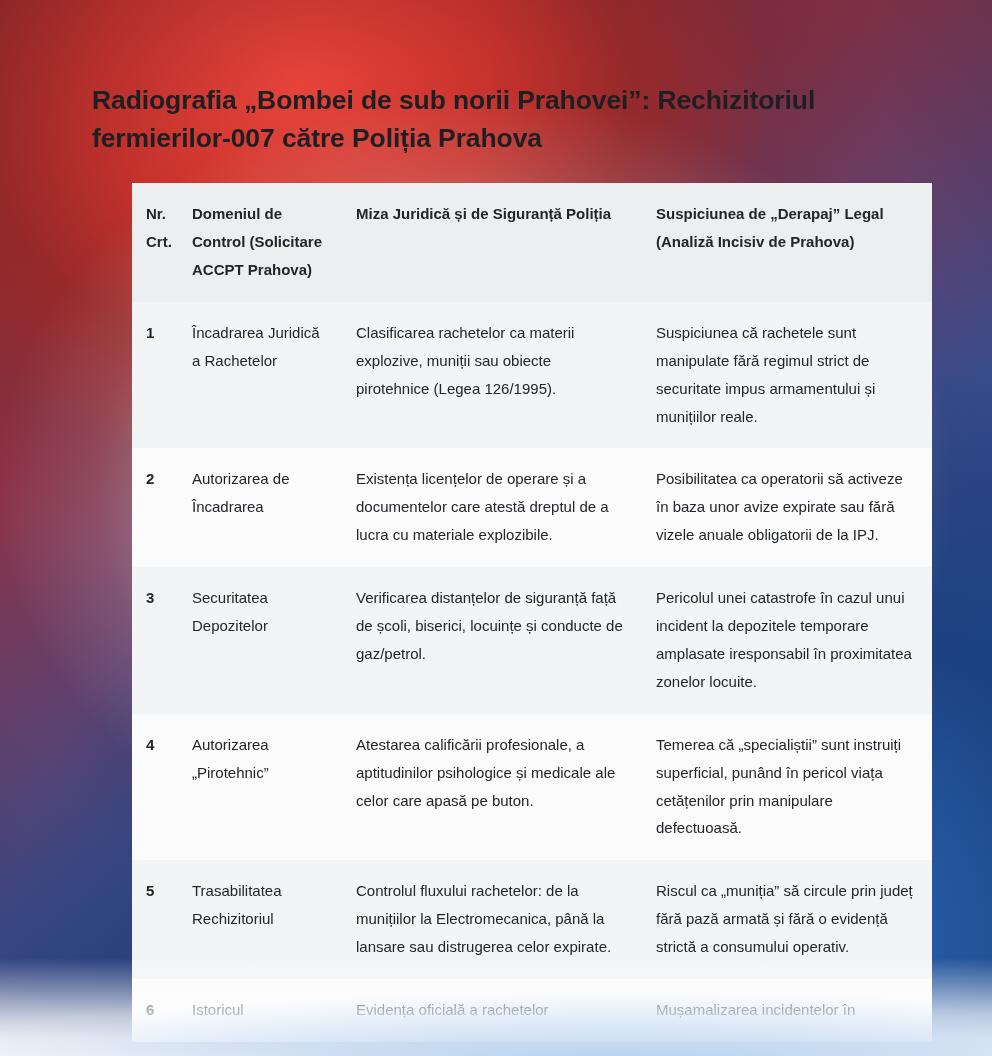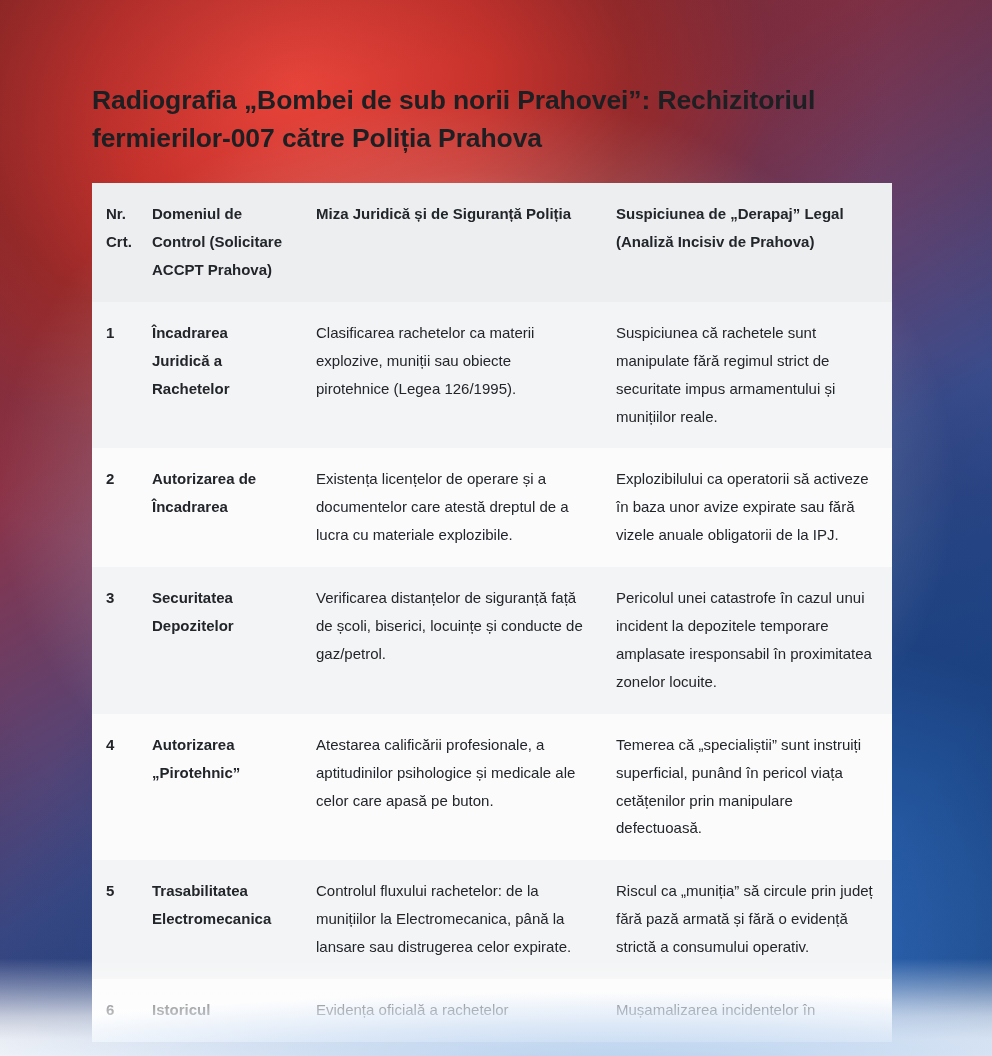--- a/index.html
+++ b/index.html
@@ -57,20 +57,21 @@
     font-weight: bold;
     color: #1d1f22;
     letter-spacing: -0.1px;
     max-width: 790px;
   }
 
   table.matrix {
     border-collapse: collapse;
     width: 800px;
     table-layout: fixed;
+    margin-left: 40px;
   }
   table.matrix th,
   table.matrix td {
     vertical-align: top;
     text-align: left;
     padding: 17px 14px 18px 14px;
     font-size: 15px;
     line-height: 1.86;
     color: #22252a;
   }
@@ -90,21 +91,21 @@
   tbody tr.row-odd td { background: #f3f4f5; }
   tbody tr.row-even td { background: #fbfbfc; }
 
   td.cell-nr {
     font-weight: bold;
     text-align: right;
     padding-right: 6px;
     padding-left: 10px;
     color: #2b2e33;
   }
-  td.cell-dom { font-weight: bold; color: #1d1f22; }
+  td.cell-dom { font-weight: normal; color: #1d1f22; }
   th.h-nr { text-align: right; padding-right: 6px; padding-left: 10px; }
 
   
   .fade-mask {
     position: absolute;
     left: 0;
     right: 0;
     bottom: 0;
     height: 104px;
     pointer-events: none;
@@ -153,37 +154,37 @@
         <tr class="row-odd">
           <td class="cell-nr">1</td>
           <td class="cell-dom">Încadrarea Juridică a Rachetelor</td>
           <td>Clasificarea rachetelor ca materii explozive, muniții sau obiecte pirotehnice (Legea 126/1995).</td>
           <td>Suspiciunea că rachetele sunt manipulate fără regimul strict de securitate impus armamentului și munițiilor reale.</td>
         </tr>
         <tr class="row-even">
           <td class="cell-nr">2</td>
           <td class="cell-dom">Autorizarea de Încadrarea</td>
           <td>Existența licențelor de operare și a documentelor care atestă dreptul de a lucra cu materiale explozibile.</td>
-          <td>Explozibilului ca operatorii să activeze în baza unor avize expirate sau fără vizele anuale obligatorii de la IPJ.</td>
+          <td>Posibilitatea ca operatorii să activeze în baza unor avize expirate sau fără vizele anuale obligatorii de la IPJ.</td>
         </tr>
         <tr class="row-odd">
           <td class="cell-nr">3</td>
           <td class="cell-dom">Securitatea Depozitelor</td>
           <td>Verificarea distanțelor de siguranță față de școli, biserici, locuințe și conducte de gaz/petrol.</td>
           <td>Pericolul unei catastrofe în cazul unui incident la depozitele temporare amplasate iresponsabil în proximitatea zonelor locuite.</td>
         </tr>
         <tr class="row-even">
           <td class="cell-nr">4</td>
           <td class="cell-dom">Autorizarea „Pirotehnic”</td>
           <td>Atestarea calificării profesionale, a aptitudinilor psihologice și medicale ale celor care apasă pe buton.</td>
           <td>Temerea că „specialiștii” sunt instruiți superficial, punând în pericol viața cetățenilor prin manipulare defectuoasă.</td>
         </tr>
         <tr class="row-odd">
           <td class="cell-nr">5</td>
-          <td class="cell-dom">Trasabilitatea Electromecanica</td>
+          <td class="cell-dom">Trasabilitatea Rechizitoriul</td>
           <td>Controlul fluxului rachetelor: de la munițiilor la Electromecanica, până la lansare sau distrugerea celor expirate.</td>
           <td>Riscul ca „muniția” să circule prin județ fără pază armată și fără o evidență strictă a consumului operativ.</td>
         </tr>
         <tr class="row-even">
           <td class="cell-nr">6</td>
           <td class="cell-dom">Istoricul</td>
           <td>Evidența oficială a rachetelor</td>
           <td>Mușamalizarea incidentelor în</td>
         </tr>
       </tbody>

